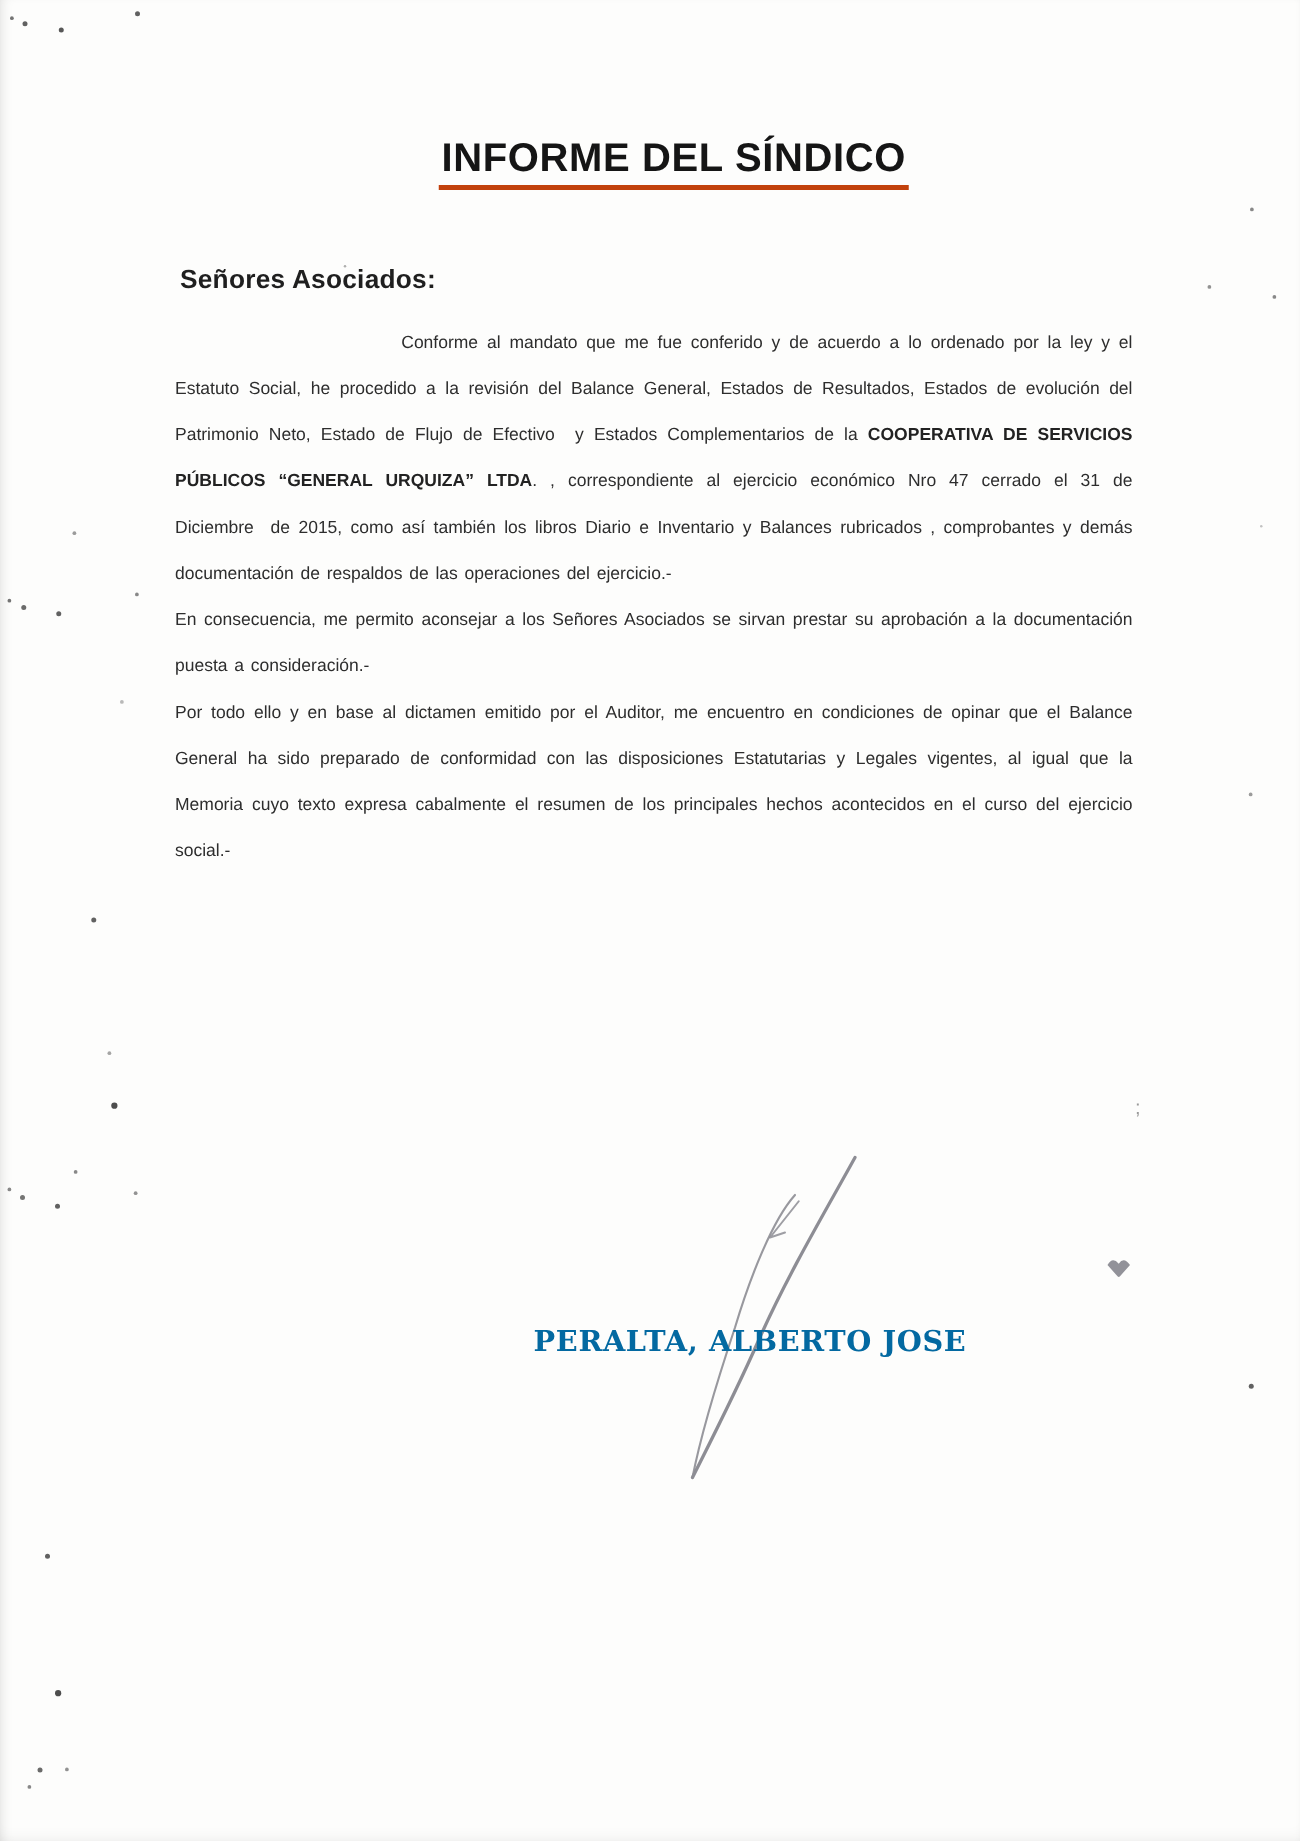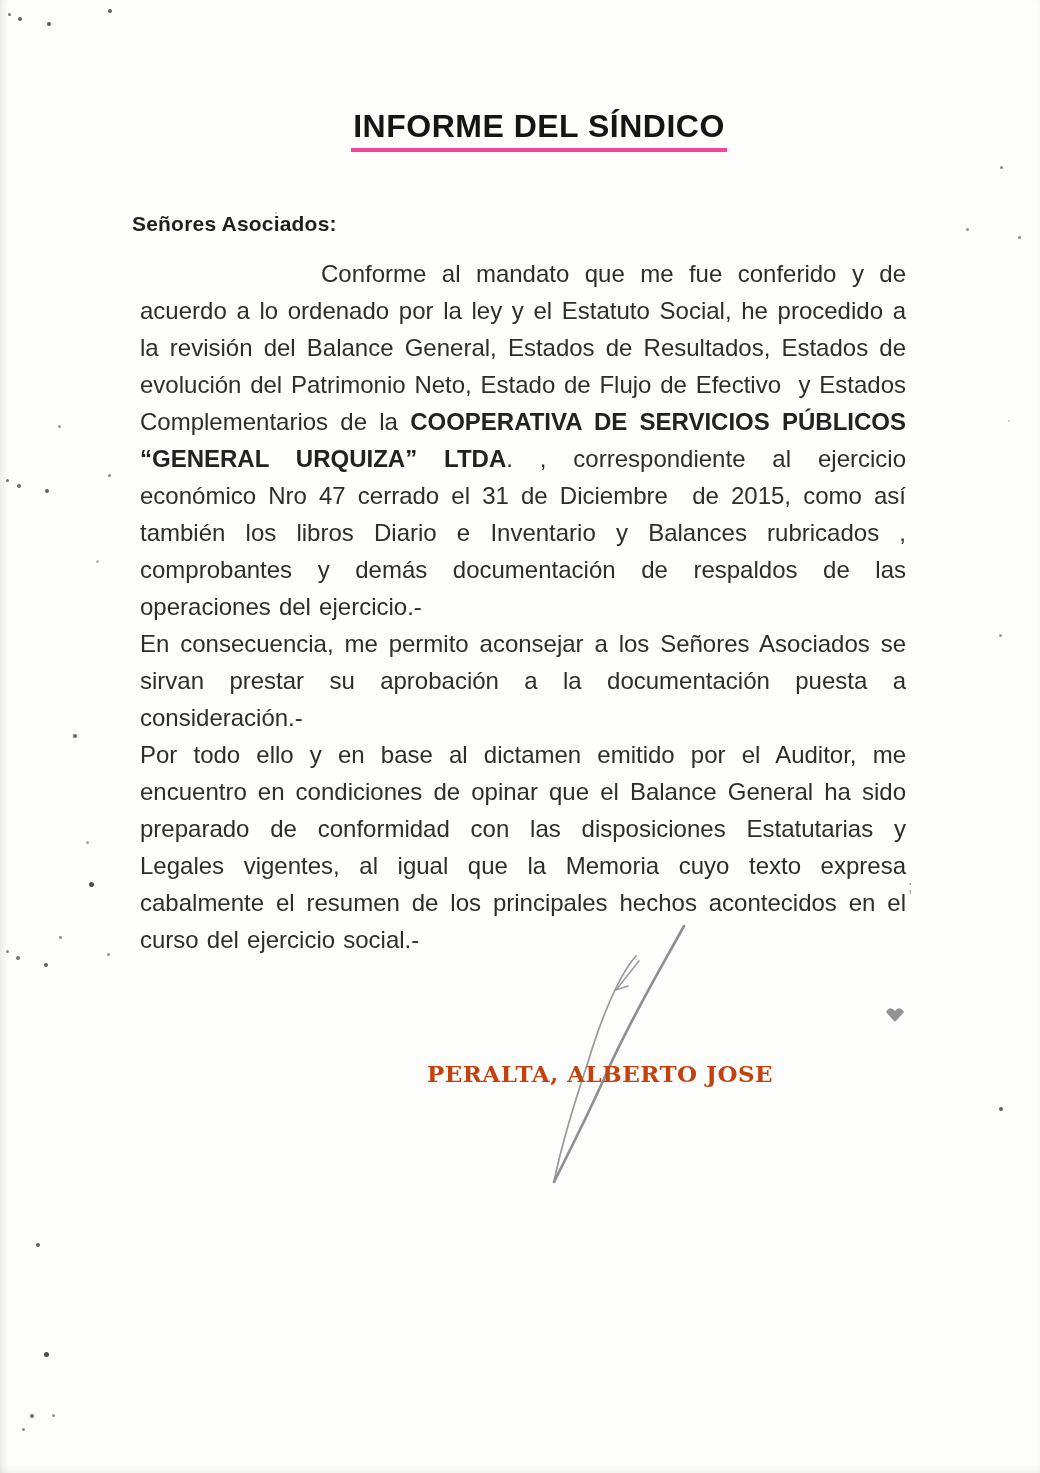--- a/index.html
+++ b/index.html
@@ -16,42 +16,42 @@
   }
   .title-wrap{
     position:absolute;top:108px;left:0;width:100%;
     text-align:center;
   }
   .title{
     display:inline-block;
     font-size:32px;font-weight:bold;color:#151515;
     letter-spacing:.5px;
     padding:0 2px 3px 2px;
-    border-bottom:4px solid #ec4899;
+    border-bottom:4px solid #c2410c;
     margin-left:38px;
   }
   .salutation{
-    position:absolute;top:212px;left:132px;
+    position:absolute;top:212px;left:144px;
     font-size:21px;font-weight:bold;color:#1f1f1f;
     letter-spacing:.2px;
   }
   .doc-body{
     position:absolute;top:255px;left:140px;width:766px;
-    font-size:24px;line-height:37px;color:#2d2d2d;
+    font-size:14px;line-height:37px;color:#2d2d2d;
     text-align:justify;
     word-spacing:1.5px;
   }
   .doc-body p{margin:0;}
   .doc-body p.indent{text-indent:181px;}
   .doc-body b{color:#222;}
   .sig-name-block{
     position:absolute;top:1060px;left:400px;width:400px;
     text-align:center;
     font-family:"DejaVu Serif", serif;
-    color:#c2410c;
+    color:#0369a1;
   }
   .sig-name{font-size:23px;font-weight:bold;letter-spacing:.5px;line-height:28px;}
   .sig-role{font-size:23px;font-weight:bold;font-style:italic;line-height:28px;}
   .overlay-svg{position:absolute;top:0;left:0;pointer-events:none;}
   .speck{position:absolute;background:#3a3a3a;border-radius:50%;}
   .faint-mark{
     position:absolute;color:#9a9a9a;font-size:16px;
     font-family:"Liberation Sans", sans-serif;
   }
 </style>

